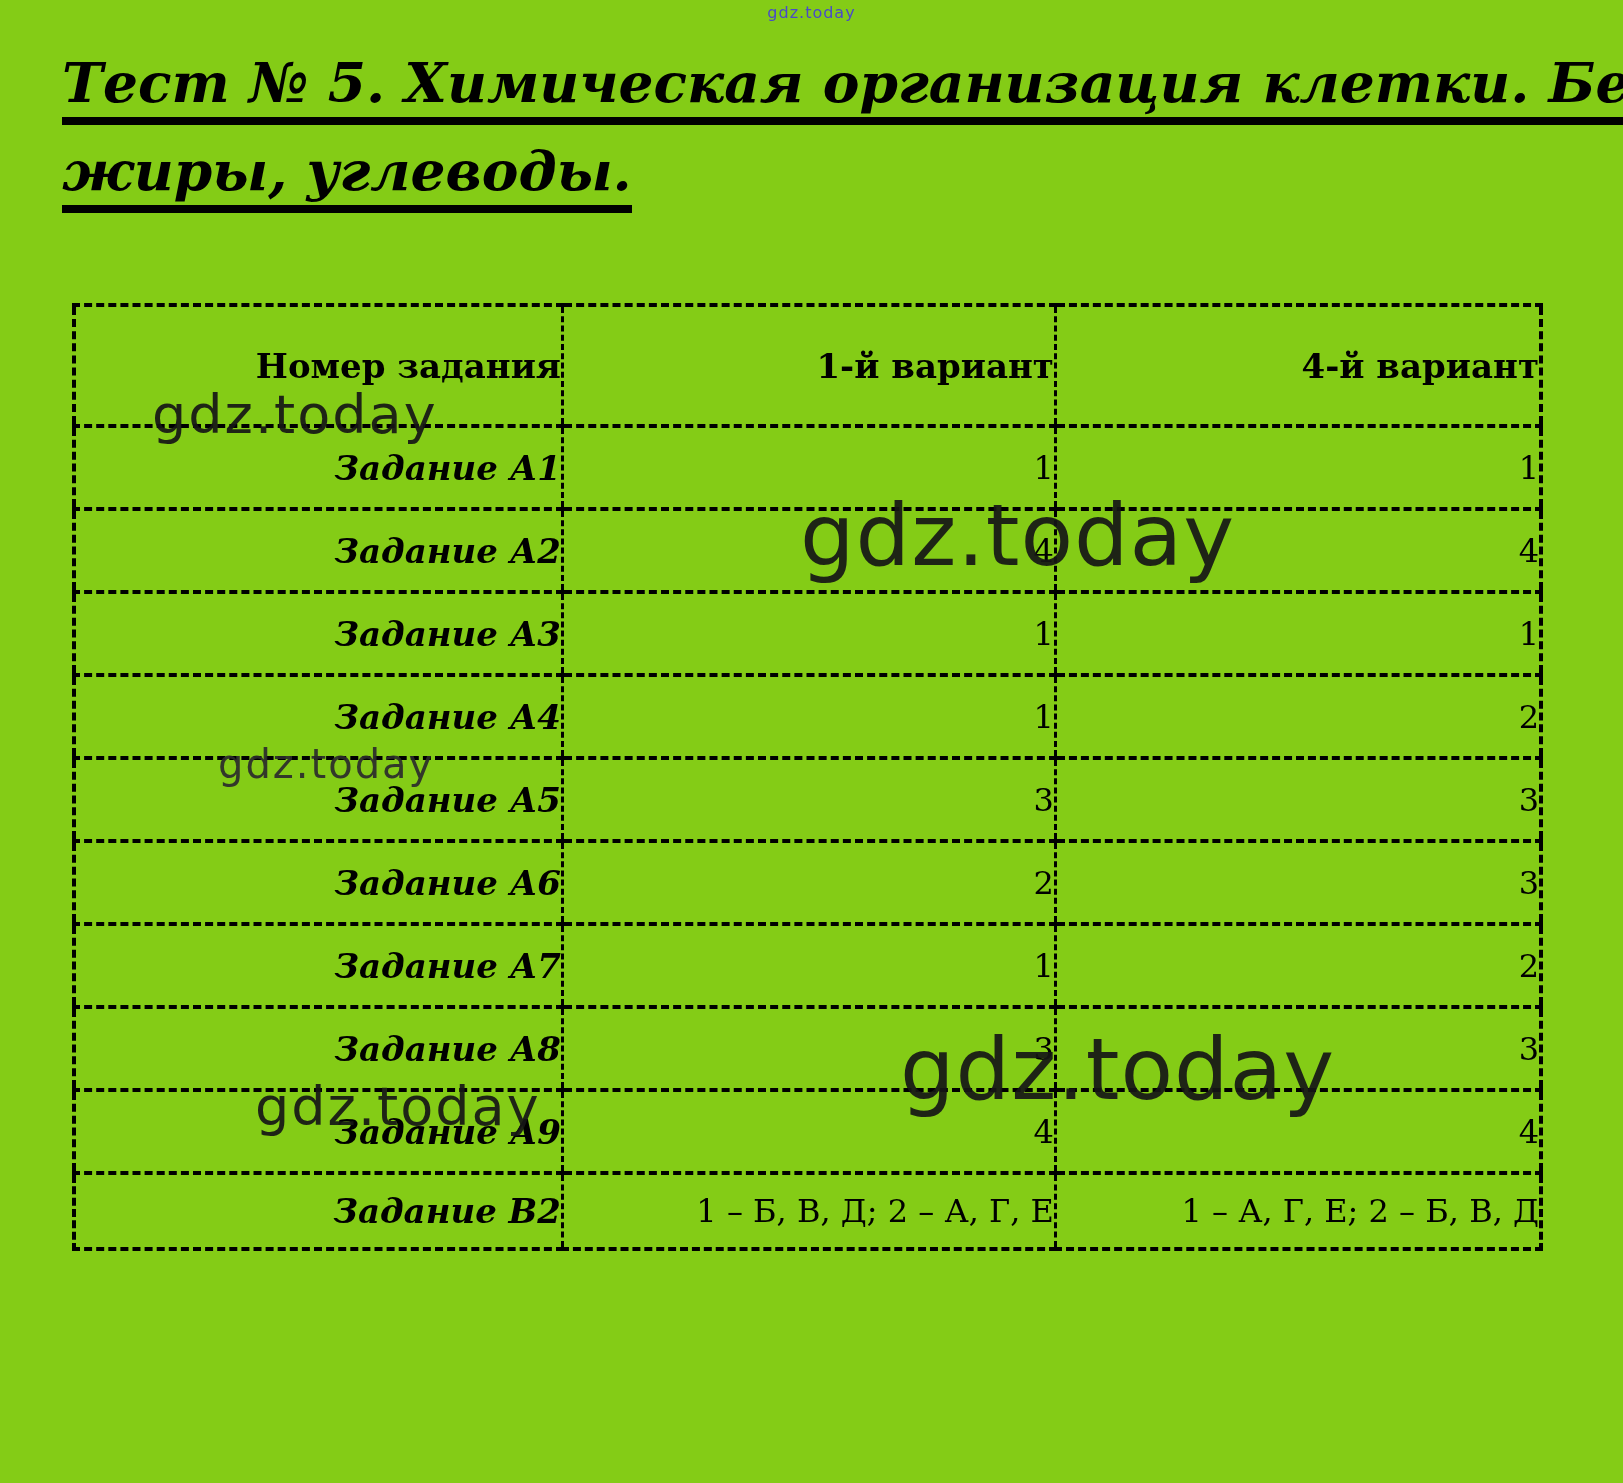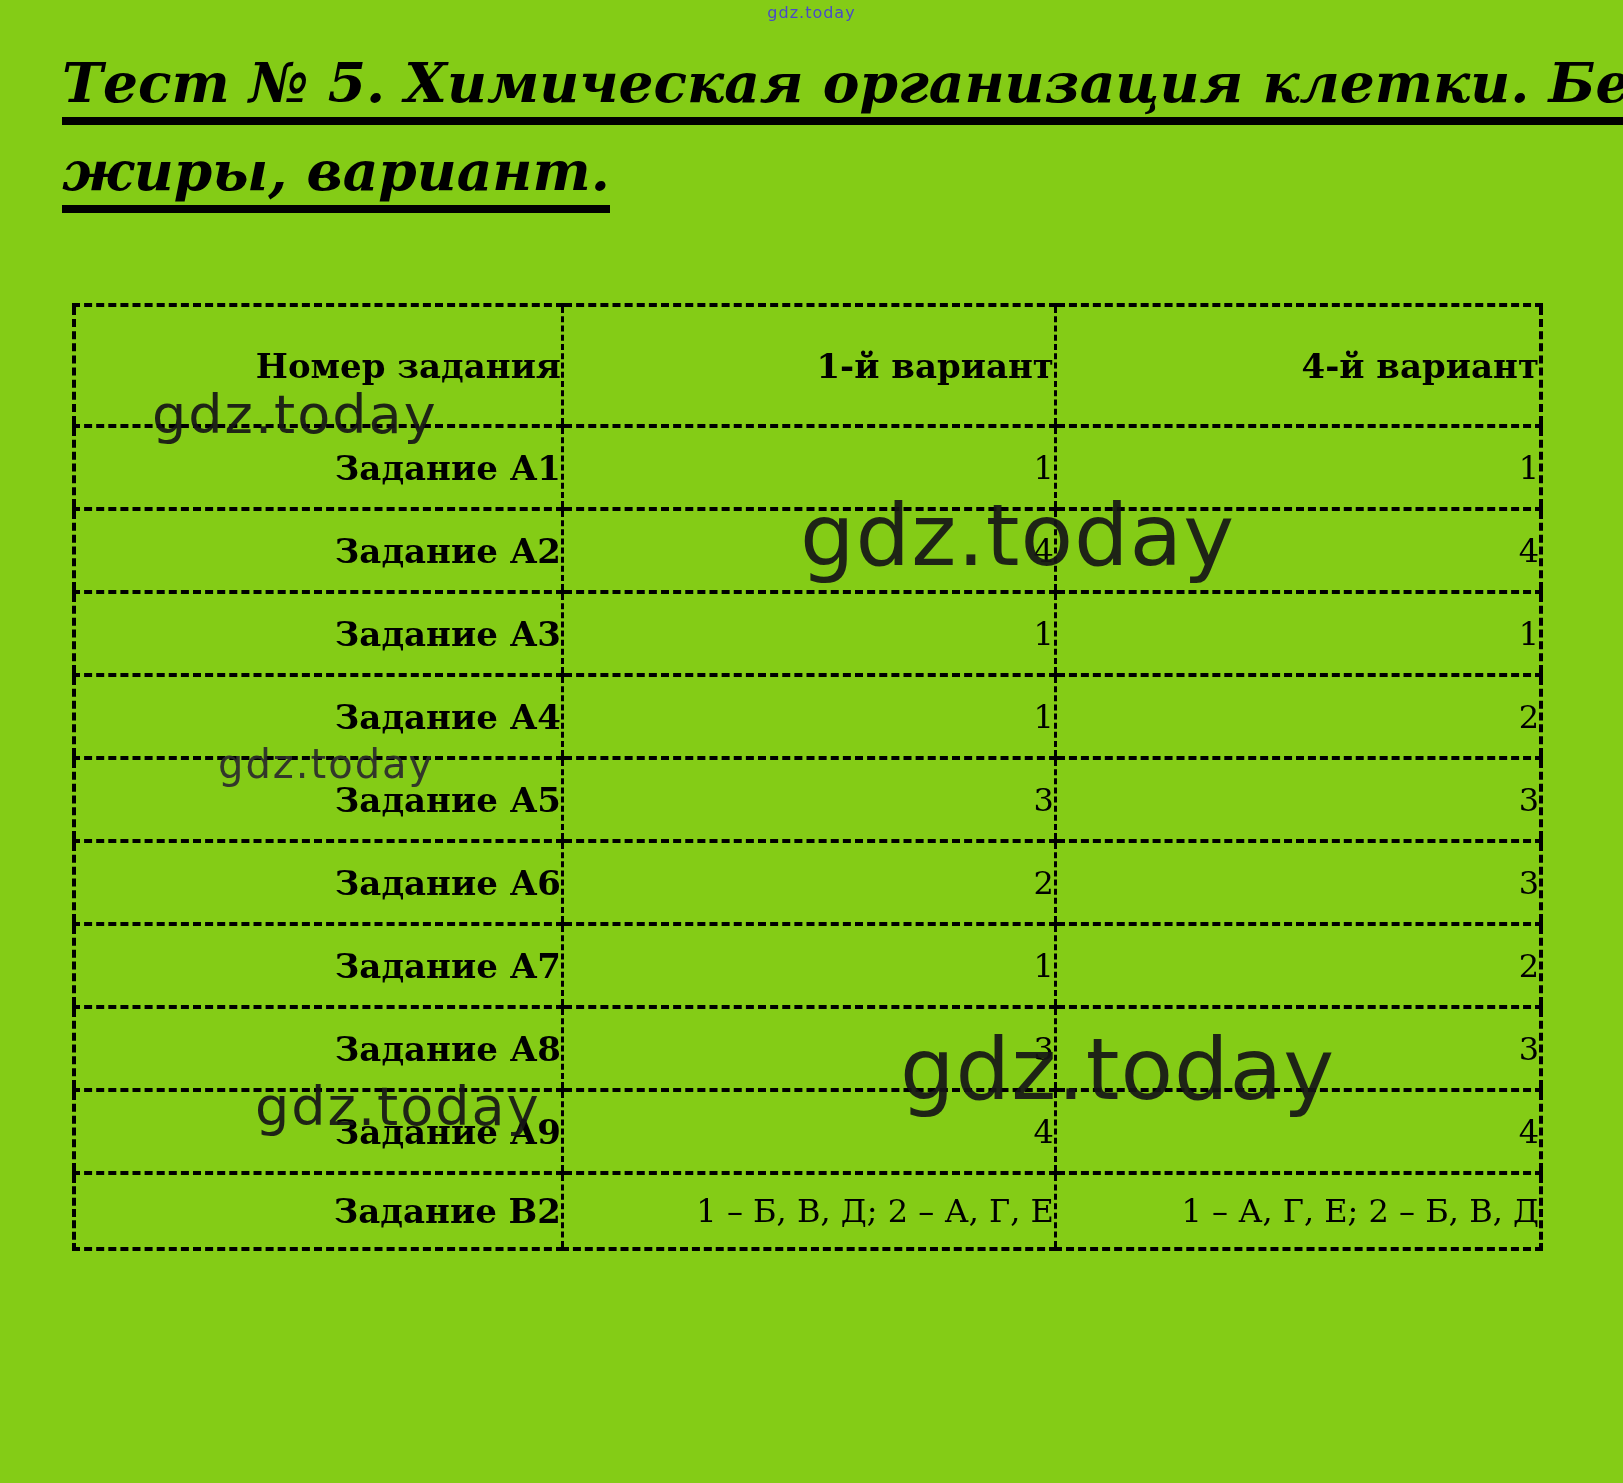--- a/index.html
+++ b/index.html
@@ -48,21 +48,21 @@
     border-top:4px dashed #000;
     text-align:right; vertical-align:middle;
     padding:0;
     background:transparent;
   }
   table.answers th {
     height:117px;
     font-size:34px; font-weight:bold; font-style:normal;
   }
   table.answers td { height:79px; }
-  td.task-label { font-size:34px; font-weight:bold; }
+  td.task-label { font-size:34px; font-weight:bold; font-style:italic; }
   td.answer { font-size:32px; font-weight:normal; }
   tr.last td { height:72px; }
 
   
   .wm {
     position:absolute;
     font-family:"DejaVu Sans", "Liberation Sans", sans-serif;
     white-space:nowrap;
     color:#161616;
     line-height:1;
@@ -77,21 +77,21 @@
 </style>
 </head>
 <body>
 
 <div class="page">
 
   <div class="wm-top" style="color: rgb(74, 74, 200);">gdz.today</div>
 
   <div class="title">
     <span class="tline">Тест № 5. Химическая организация клетки. Белки,</span><br>
-    <span class="tline">жиры, вариант.</span>
+    <span class="tline">жиры, углеводы.</span>
   </div>
 
   <table class="answers">
     <colgroup>
       <col style="width:33.3%">
         <col style="width:33.6%">
         <col style="width:33.1%">
     </colgroup>
     <tbody>
         <tr>

